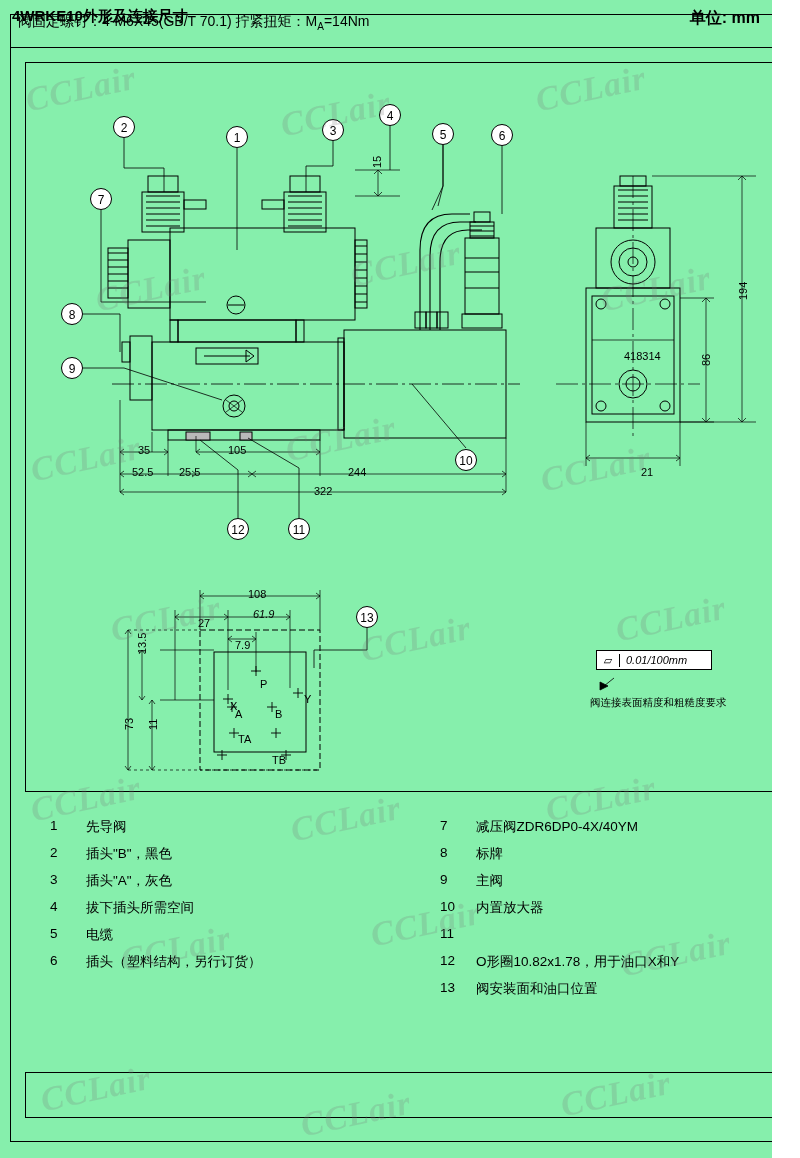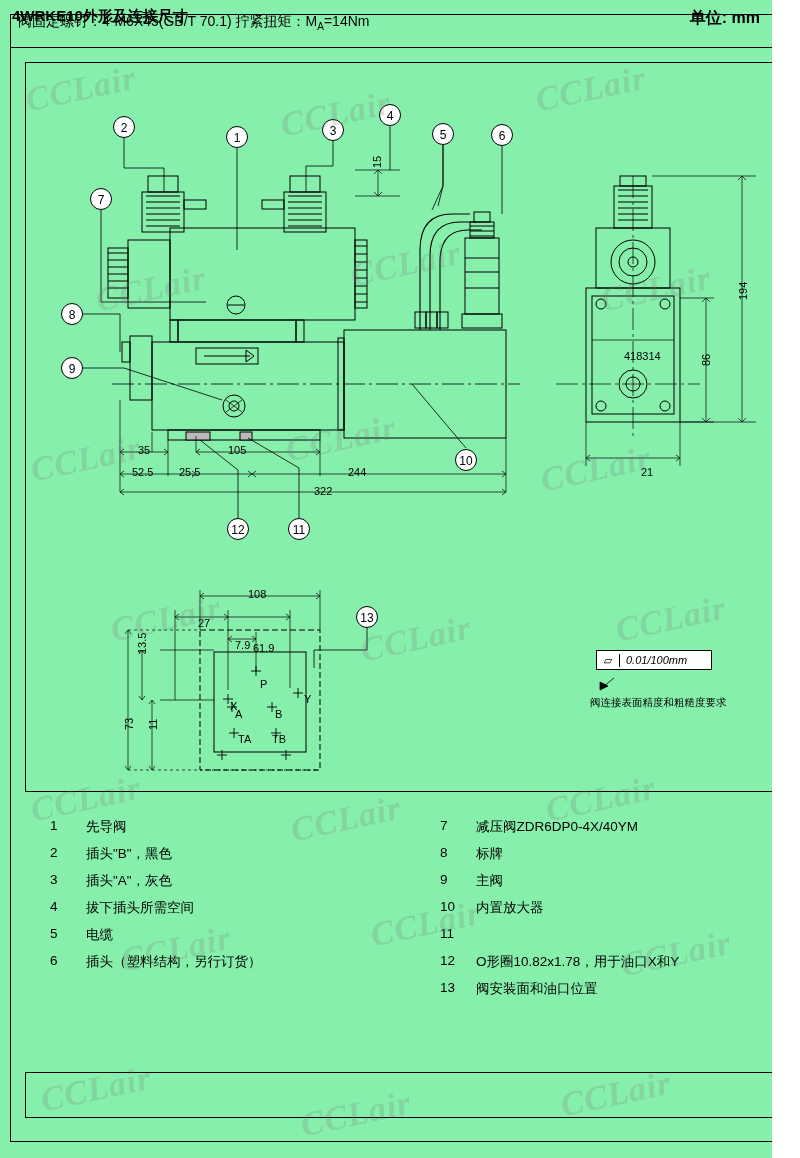--- a/index.html
+++ b/index.html
@@ -394,32 +394,32 @@
       <div class="dim" style="left: 179px; top: 466px;">25.5</div>
       <div class="dim" style="left: 228px; top: 444px;">105</div>
       <div class="dim" style="left: 348px; top: 466px;">244</div>
       <div class="dim" style="left: 314px; top: 485px;">322</div>
       <div class="dim vert" style="left: 737px; top: 300px;">194</div>
       <div class="dim vert" style="left: 700px; top: 366px;">86</div>
       <div class="dim" style="left: 641px; top: 466px;">21</div>
       <div class="dim" style="left: 624px; top: 350px;">418314</div>
       <div class="dim" style="left: 248px; top: 588px;">108</div>
       <div class="dim" style="left: 198px; top: 617px;">27</div>
-      <div class="dim" style="left: 253px; top: 642px;">61.9</div>
+      <div class="dim" style="left: 253px; top: 608px; font-style: italic;">61.9</div>
       <div class="dim" style="left: 235px; top: 639px;">7.9</div>
       <div class="dim vert" style="left: 136px; top: 654px;">13.5</div>
       <div class="dim vert" style="left: 123px; top: 730px;">73</div>
       <div class="dim vert" style="left: 147px; top: 730px;">11</div>
       <div class="dim" style="left: 260px; top: 678px;">P</div>
       <div class="dim" style="left: 230px; top: 700px;">X</div>
       <div class="dim" style="left: 304px; top: 693px;">Y</div>
       <div class="dim" style="left: 235px; top: 708px;">A</div>
       <div class="dim" style="left: 275px; top: 708px;">B</div>
       <div class="dim" style="left: 238px; top: 733px;">TA</div>
-      <div class="dim" style="left: 272px; top: 733px;">TB</div>
+      <div class="dim" style="left: 272px; top: 754px;">TB</div>
     </div>
 
   <div class="legend">
     <div class="legend-col left" id="legend-left">
         <div class="legend-row">
           <span class="legend-num">1</span>
           <span class="legend-txt">先导阀</span>
         </div>
         <div class="legend-row">
           <span class="legend-num">2</span>

